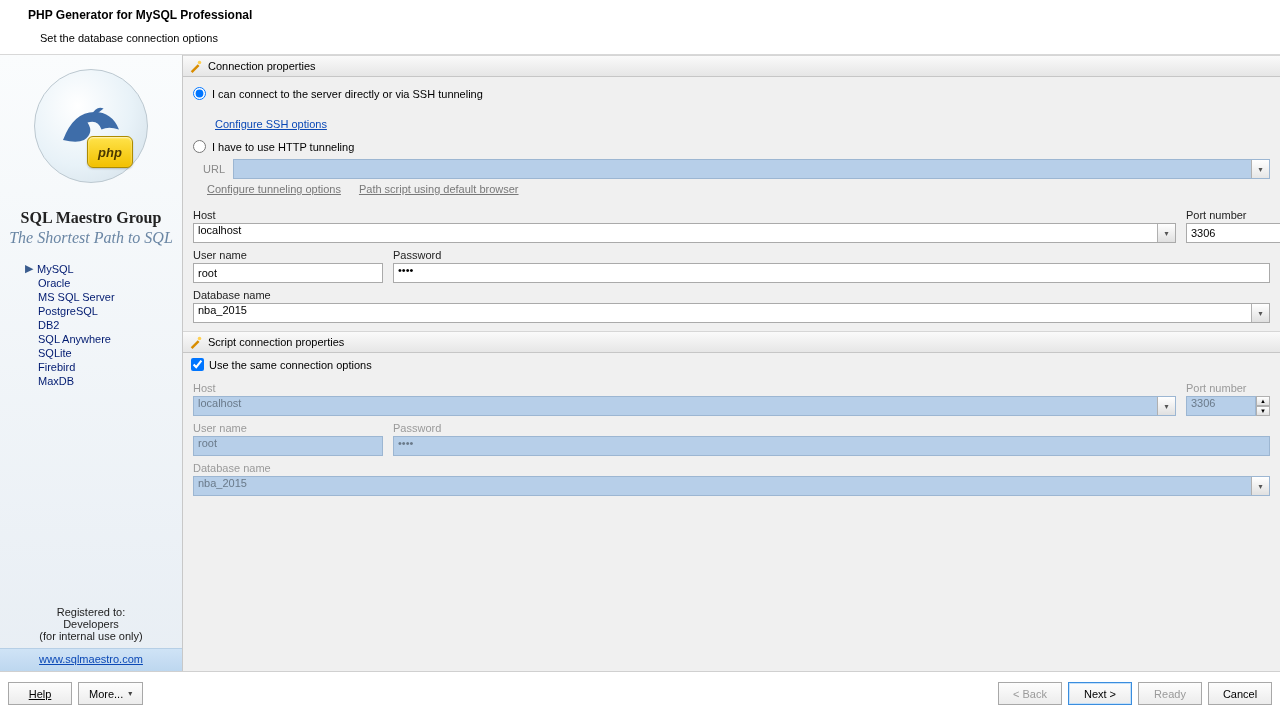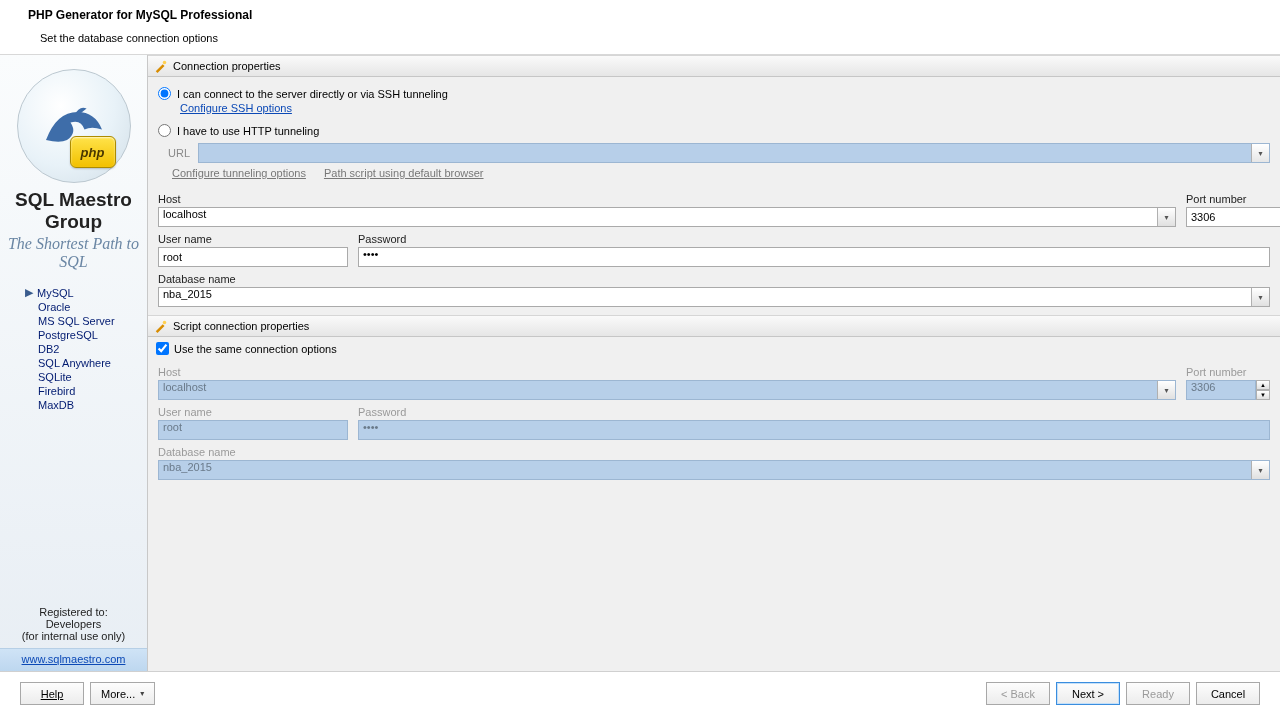--- a/index.html
+++ b/index.html
@@ -1,60 +1,60 @@
 <!DOCTYPE html>
 <html><head>
 <meta charset="utf-8">
 <style>
 * { box-sizing: border-box; margin: 0; padding: 0; }
 body { font-family: "Segoe UI", Tahoma, Arial, sans-serif; font-size: 11px; background: #fff; width: 1280px; height: 720px; overflow: hidden; }
 .header { padding: 8px 28px 4px; font-weight: bold; font-size: 12px; }
 .subheader { padding: 6px 40px 10px; font-size: 11px; }
 .main { display: flex; height: 617px; border-top: 1px solid #d8d8d8; }
-.sidebar { width: 148px; background: linear-gradient(to bottom, #fafcfd, #e8eef4); border-right: 1px solid #c8c8c8; display: flex; flex-direction: column; position: relative; }
+.sidebar { width: 183px; background: linear-gradient(to bottom, #fafcfd, #e8eef4); border-right: 1px solid #c8c8c8; display: flex; flex-direction: column; position: relative; }
 .logo-wrap { text-align: center; padding: 14px 0 2px; }
 .logo-circle { width: 114px; height: 114px; border-radius: 50%; background: radial-gradient(ellipse at 38% 32%, #fff 0%, #e8f2f8 55%, #d0dde6 100%); border: 1px solid #bcc8d0; display: inline-flex; align-items: center; justify-content: center; position: relative; }
 .dolphin { width: 70px; height: 70px; position: relative; }
 .dolphin svg { width: 100%; height: 100%; }
 .php-badge { position: absolute; bottom: 14px; right: 14px; width: 46px; height: 32px; background: linear-gradient(#ffe34a,#f2c000); border-radius: 6px; border: 1px solid #ad8b00; box-shadow: inset 0 1px 2px rgba(255,255,255,.7), 0 1px 2px rgba(0,0,0,.2); display: flex; align-items: center; justify-content: center; font-weight: bold; font-size: 13px; color: #4a3800; font-style: italic; }
-.brand { text-align: center; font-family: Liberation Sans, sans-serif; font-size: 19px; font-weight: bold; color: #222; margin-top: 4px; }
+.brand { text-align: center; font-family: Liberation Serif, serif; font-size: 16px; font-weight: bold; color: #222; margin-top: 24px; }
 .tagline { text-align: center; font-family: "Times New Roman", serif; font-style: italic; font-size: 16px; color: #6a86a4; margin-top: 2px; }
 .nav { margin-top: 14px; padding-left: 38px; }
 .nav-item { display: flex; align-items: center; font-size: 11px; color: #001a70; padding: 1px 0; cursor: pointer; }
 .nav-item.sel { font-weight: normal; }
 .nav-item .arrow { width: 12px; margin-left: -13px; color: #3a5c8e; }
 .reg { text-align: center; font-size: 11px; color: #222; margin-top: auto; padding: 0 4px 6px; }
 .sitelink { text-align: center; padding: 4px 0 6px; background: linear-gradient(#cfe3f6,#bdd7ef); border-top: 1px solid #b6cfe6; }
 .sitelink a { color: #0b49b6; font-size: 11px; text-decoration: underline; }
 .content { flex: 1; background: #f0f0f0; overflow-y: auto; }
 .section-header { background: linear-gradient(#fafafa,#e6e6e6); border-top: 1px solid #d6d6d6; border-bottom: 1px solid #c6c6c6; padding: 3px 6px; font-size: 11px; display: flex; align-items: center; gap: 5px; }
 .sh-icon { width: 14px; height: 14px; }
 .pad { padding: 8px 10px; }
 .radio-row { display: flex; align-items: center; gap: 6px; padding: 2px 0; }
 .radio-row input[type=radio] { margin: 0; }
 .link { color: #0b49b6; text-decoration: underline; cursor: pointer; }
 .link.dim { color: #787878; }
-.indent { padding-left: 22px; margin: 0 0 8px; }
+.indent { padding-left: 22px; margin: 16px 0 8px; }
 .url-row { display: flex; align-items: center; gap: 8px; margin: 4px 0 4px 10px; }
 .disabled-label { color: #8a8a8a; }
 .url-input { flex: 1; height: 20px; background: #b7cfe9; border: 1px solid #9cb6d2; padding: 0 4px; font-size: 11px; position: relative; }
 .url-input .dd { position: absolute; right: 0; top: 0; width: 18px; height: 100%; background: linear-gradient(#fff,#e6e6e6); border-left: 1px solid #b0b0b0; display: flex; align-items: center; justify-content: center; font-size: 8px; color: #555; }
 .tun-links { padding-left: 14px; margin-top: 4px; display: flex; gap: 18px; }
 .form-row { display: flex; gap: 10px; margin-top: 6px; padding: 0 10px; }
 .form-col { display: flex; flex-direction: column; }
 .lbl { font-size: 11px; color: #222; margin-bottom: 2px; }
 .lbl.dim { color: #9a9a9a; }
 .txt { height: 20px; border: 1px solid #aaa; background: #fff; padding: 0 4px; font-size: 11px; font-family: inherit; }
 .txt.combo { position: relative; padding-right: 18px; }
 .combo-btn { position: absolute; right: 0; top: 0; width: 18px; height: 100%; background: linear-gradient(#fff,#e0e0e0); border-left: 1px solid #b0b0b0; display: flex; align-items: center; justify-content: center; font-size: 8px; color: #555; cursor: pointer; }
 .spin { width: 14px; display:flex;flex-direction:column;}
 .spin-btn{flex:1;background:linear-gradient(#fff,#e0e0e0);border:1px solid #b0b0b0;font-size:6px;display:flex;align-items:center;justify-content:center;cursor:pointer;}
 .dis-box { background: #b7cfe9 !important; border: 1px solid #9cb6d2 !important; color: #6a7a8a; }
 .check-row { display: flex; align-items: center; gap: 5px; padding: 5px 8px; }
-.footer { height: 44px; border-top: 1px solid #d0d0d0; background: #fff; display: flex; align-items: center; padding: 0 20px; }
+.footer { height: 44px; border-top: 1px solid #d0d0d0; background: #fff; display: flex; align-items: center; padding: 0 8px; }
 .btn { height: 23px; min-width: 64px; padding: 0 10px; background: linear-gradient(#fdfdfd,#ececec); border: 1px solid #a8a8a8; font-size: 11px; display: inline-flex; align-items: center; justify-content: center; cursor: pointer; }
 .btn.primary { border: 1px solid #3a8dde; box-shadow: 0 0 0 1px #c4e0f9 inset; }
 .btn.dd::after { content: "▾"; margin-left: 5px; font-size: 8px; color: #444; }
 .btn .u { text-decoration: underline; }
 .footer-spacer { flex: 1; }
 .btn-gap { width: 6px; }
 .btn.disabled { color: #9a9a9a; }
 </style>
 </head>
 <body>

